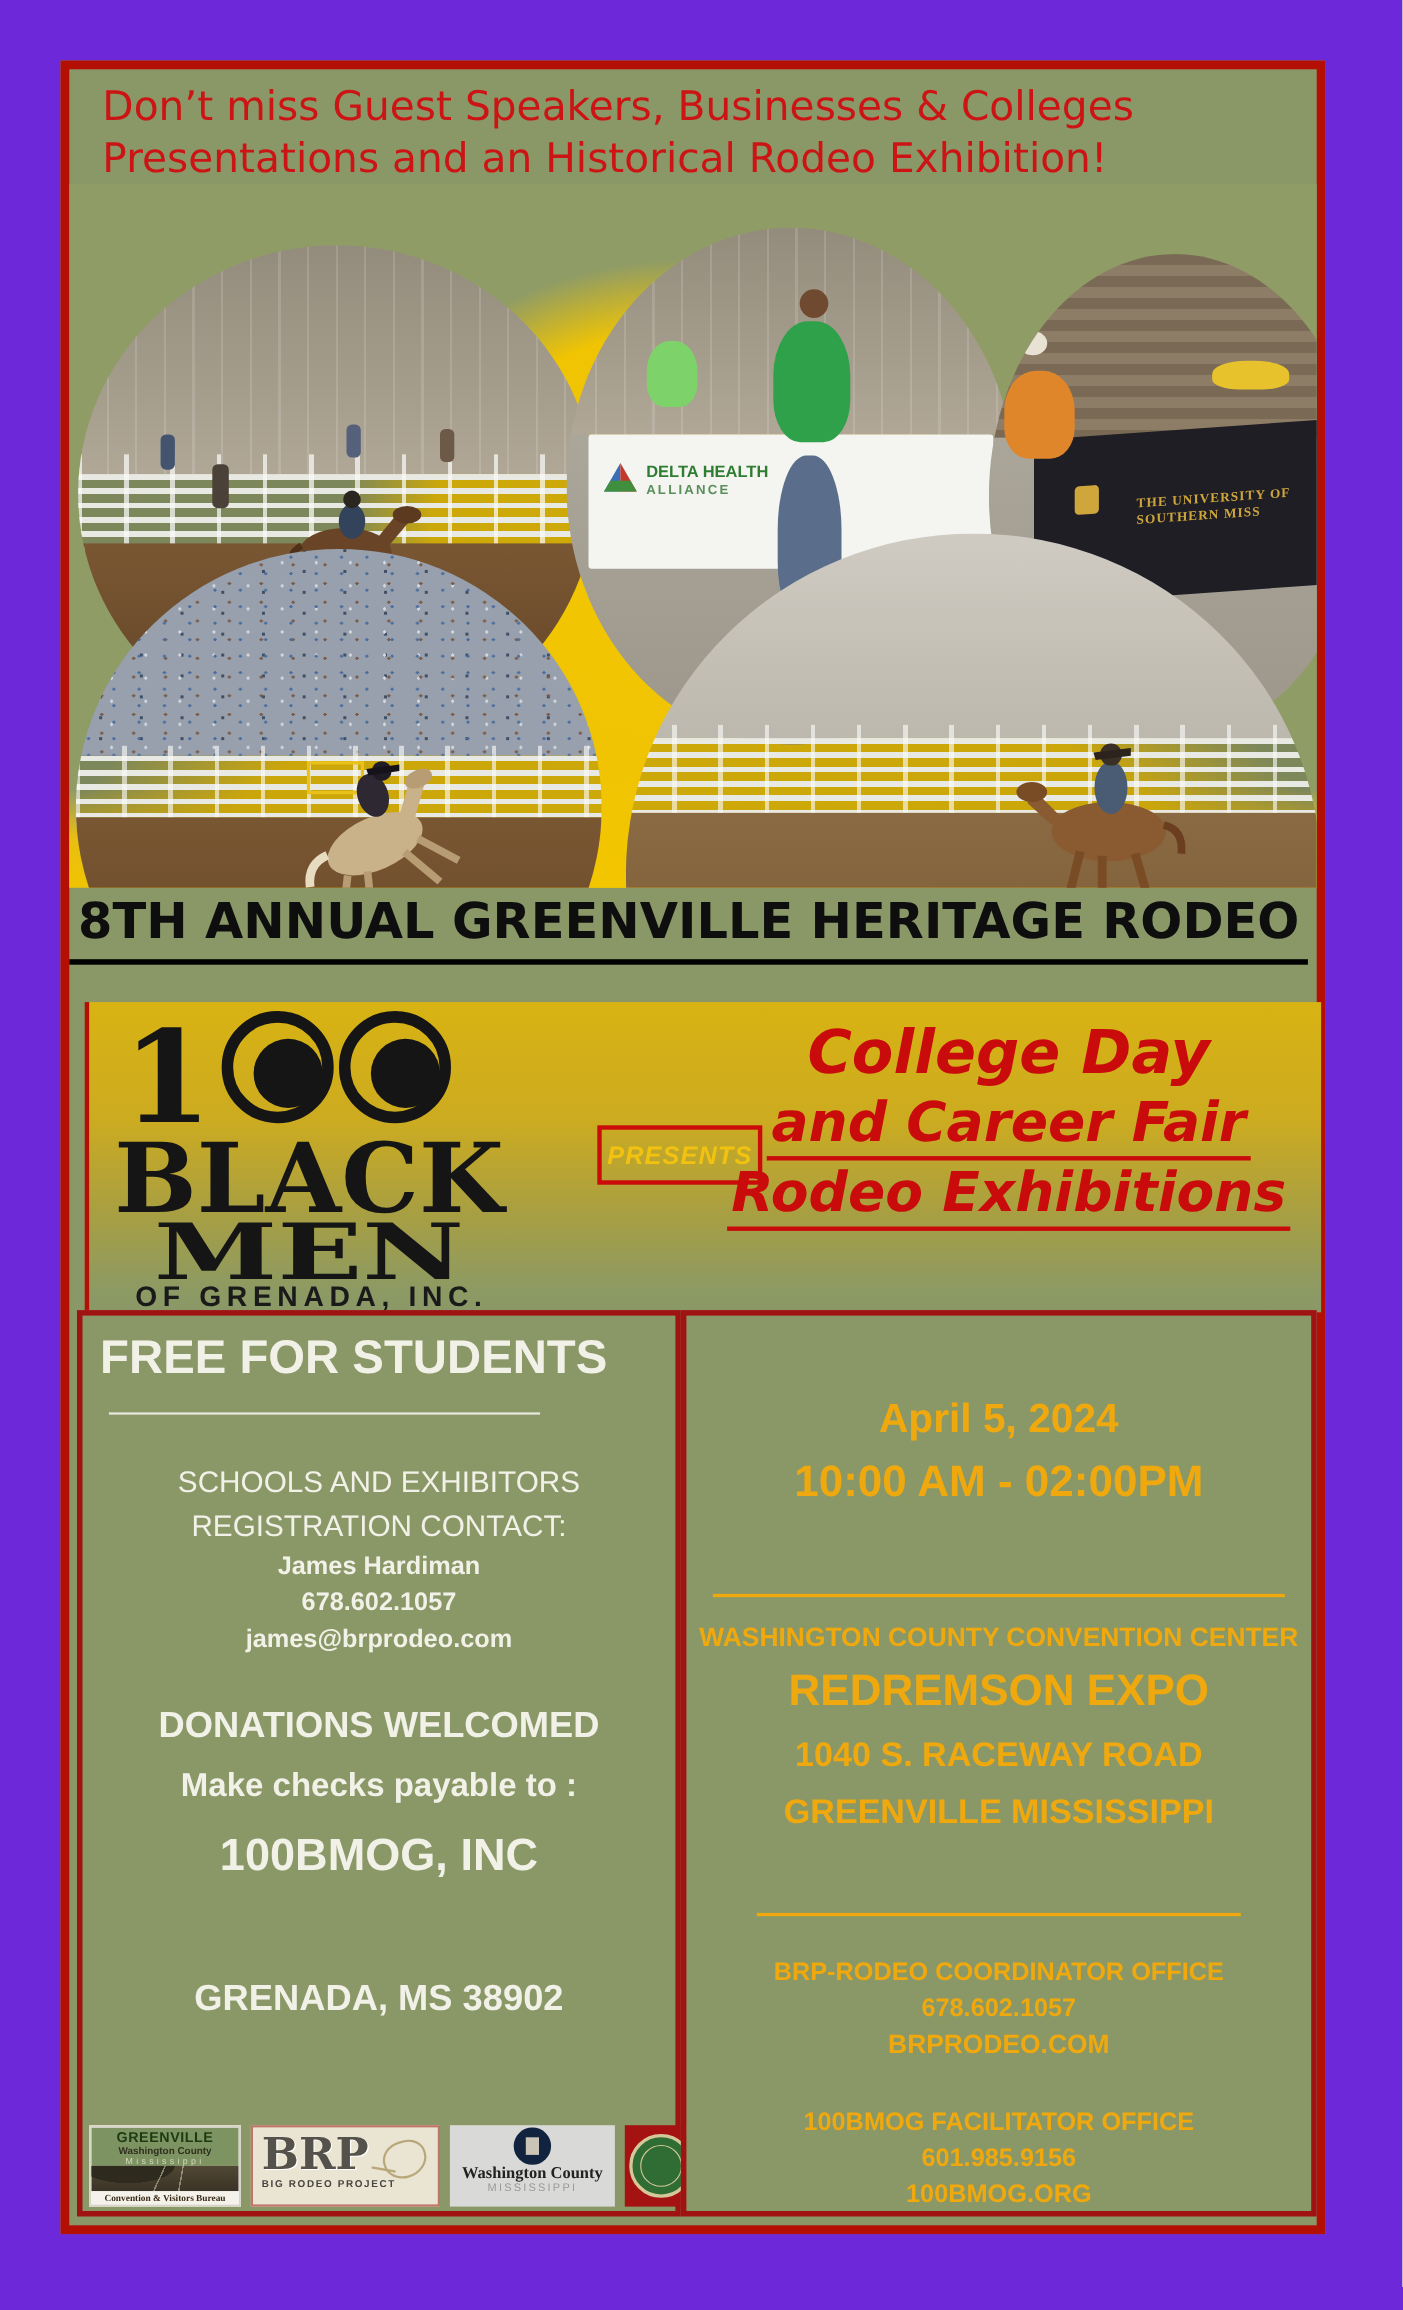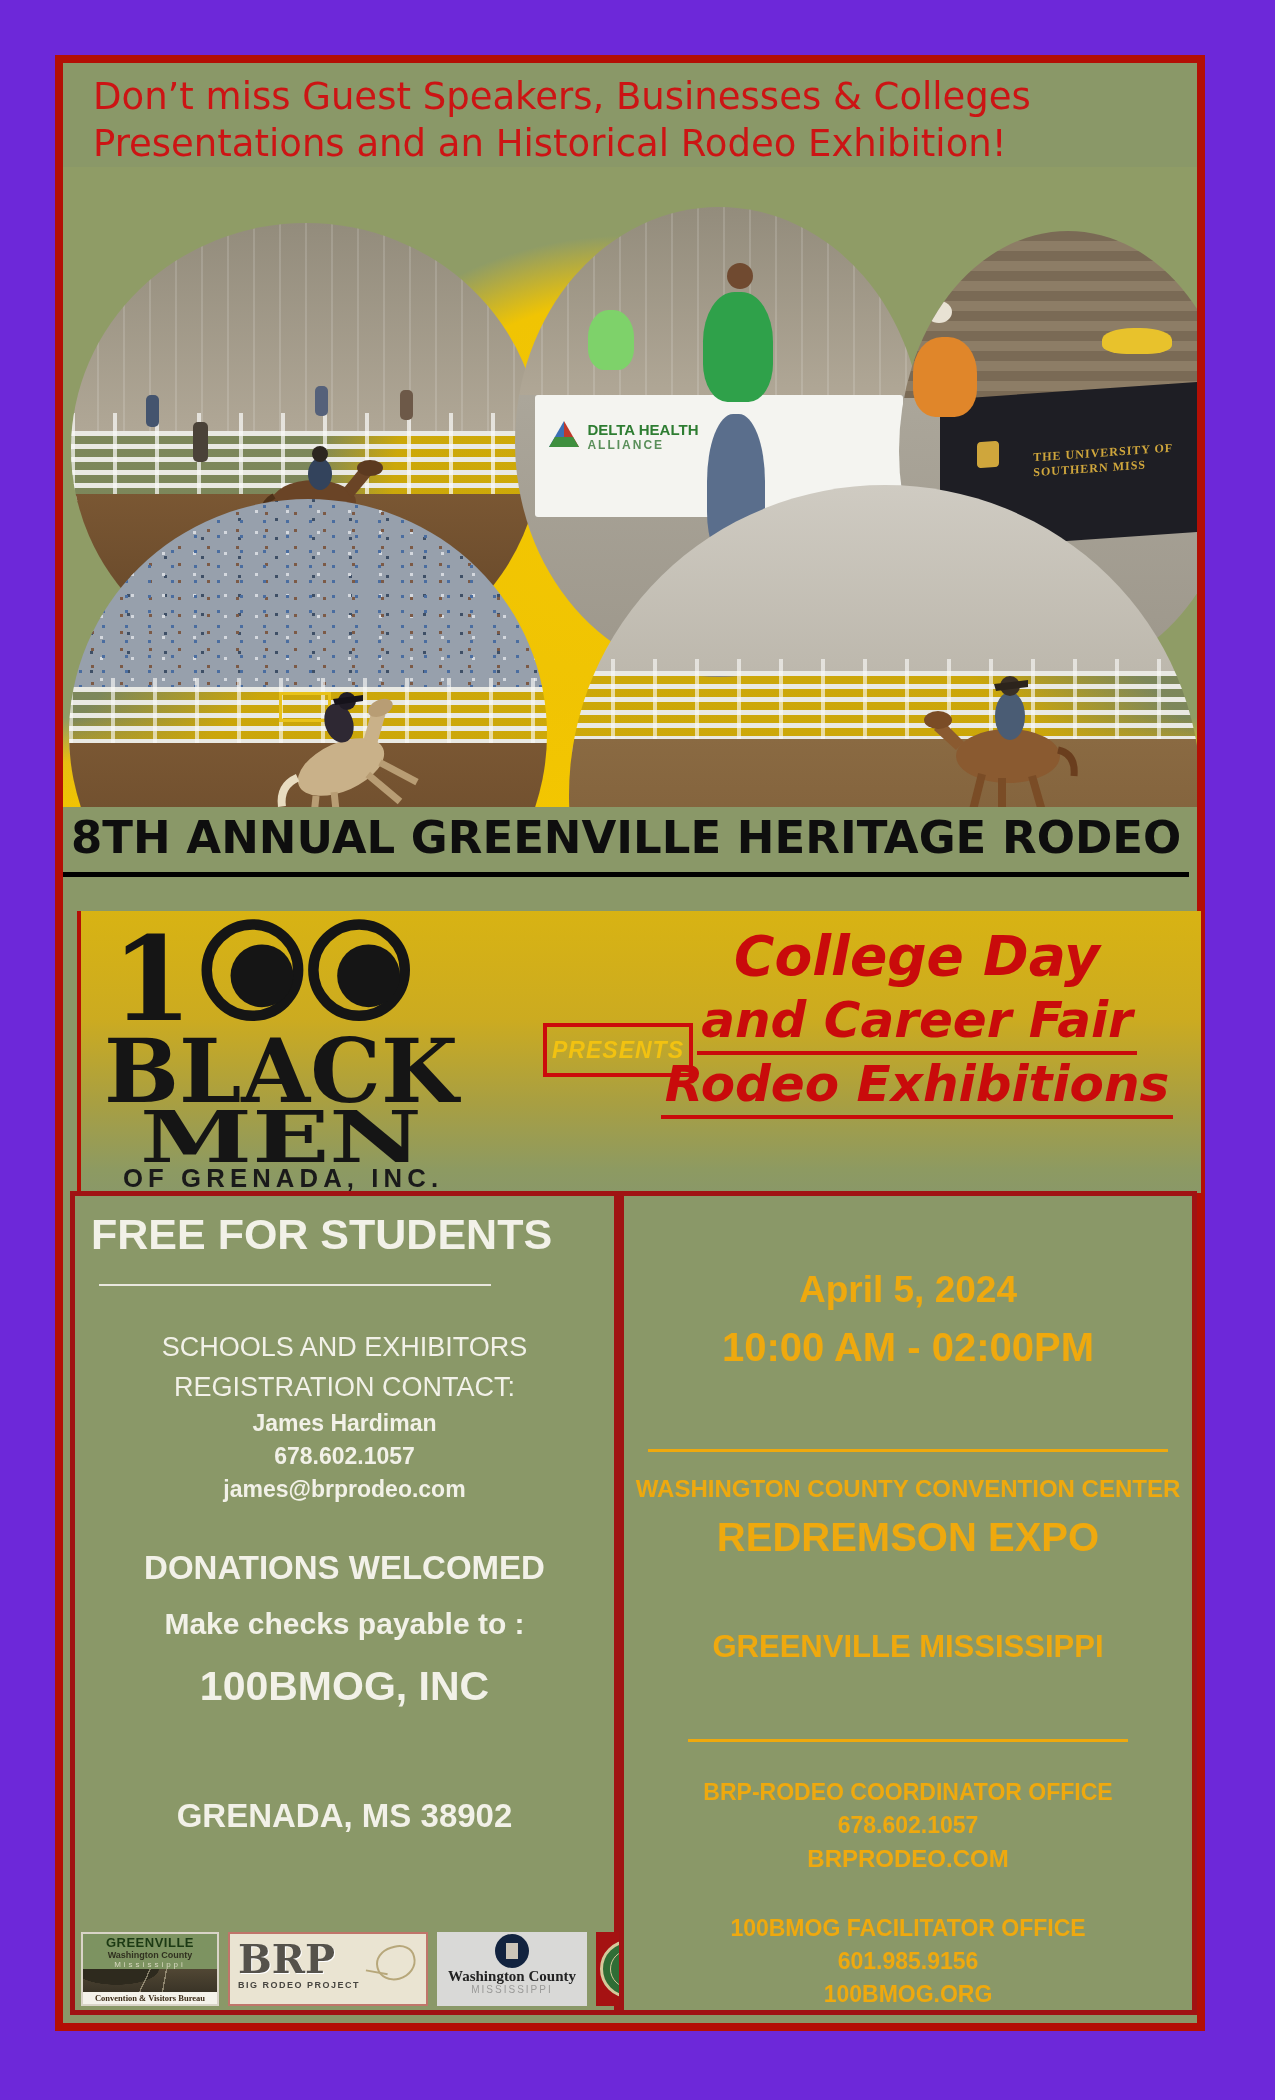--- a/index.html
+++ b/index.html
@@ -91,21 +91,21 @@
   .cvb-g{color:#1c3a14;font-weight:bold;font-size:13px;letter-spacing:.5px;line-height:14px;}
   .cvb-w{color:#30301f;font-weight:bold;font-size:9px;line-height:10px;}
   .cvb-m{color:#d8d8c0;font-size:8px;letter-spacing:3px;line-height:9px;}
   .cvb-land{flex:1;background:
       linear-gradient(115deg,transparent 0 46%,rgba(220,210,180,.5) 46% 47%,transparent 47%),
       linear-gradient(100deg,transparent 0 60%,rgba(220,210,180,.5) 60% 61%,transparent 61%),
       radial-gradient(ellipse 70px 26px at 25% 0%,#2e2a1e 60%,transparent 61%),
       linear-gradient(to bottom,#514734,#3a3427);}
   .cvb-foot{background:#f4f2ea;color:#3a2a16;font-weight:bold;font-size:8.5px;text-align:center;
             font-family:"Liberation Serif",serif;padding:1px 0;}
-  .brp{width:200px;background:#eae4d2;border:2px solid #c0756a;display:flex;flex-direction:column;
+  .brp{width:172px;background:#eae4d2;border:2px solid #c0756a;display:flex;flex-direction:column;
        align-items:flex-start;padding:4px 8px;}
   .brp-abbr{font-family:"DejaVu Serif",serif;font-weight:bold;font-size:40px;line-height:42px;
        color:#55524b;text-shadow:1px 1px 0 #fff;} 
   .brp-cap{font-size:9px;letter-spacing:1.5px;color:#474540;font-weight:bold;}
   .lasso{position:absolute;right:10px;top:12px;width:36px;height:30px;border:2px solid #b7a77a;
        border-radius:50% 45% 55% 50%;transform:rotate(-15deg);}
   .lasso:after{content:"";position:absolute;left:-14px;top:18px;width:22px;height:2px;background:#b7a77a;
        transform:rotate(25deg);}
   .wcl{width:150px;background:#d9d9d7;display:flex;flex-direction:column;align-items:center;}
   .wc-seal{width:34px;height:34px;border-radius:50%;background:#12233f;margin-top:2px;position:relative;}
@@ -300,20 +300,21 @@
             </div>
           </div>
         </div>
 
         <div class="col col-right">
           <div class="gline" style="top:73px;font-size:37px;">April 5, 2024</div>
           <div class="gline" style="top:129px;font-size:40px;">10:00 AM - 02:00PM</div>
           <div class="grule" style="top:253px;width:520px;"></div>
           <div class="gline" style="top:279px;font-size:24px;">WASHINGTON COUNTY CONVENTION CENTER</div>
           <div class="gline" style="top:319px;font-size:40px;">REDREMSON EXPO</div>
+          <div class="gline" style="top:381px;font-size:31px;">1040 S. RACEWAY ROAD</div>
           <div class="gline" style="top:433px;font-size:31px;">GREENVILLE MISSISSIPPI</div>
           <div class="grule" style="top:543px;width:440px;"></div>
           <div class="gline" style="top:583px;font-size:23px;">BRP-RODEO COORDINATOR OFFICE</div>
           <div class="gline" style="top:616px;font-size:23px;">678.602.1057</div>
           <div class="gline" style="top:649px;font-size:24px;">BRPRODEO.COM</div>
           <div class="gline" style="top:719px;font-size:23px;">100BMOG FACILITATOR OFFICE</div>
           <div class="gline" style="top:752px;font-size:23px;">601.985.9156</div>
           <div class="gline" style="top:785px;font-size:23px;">100BMOG.ORG</div>
         </div>
       </div>

